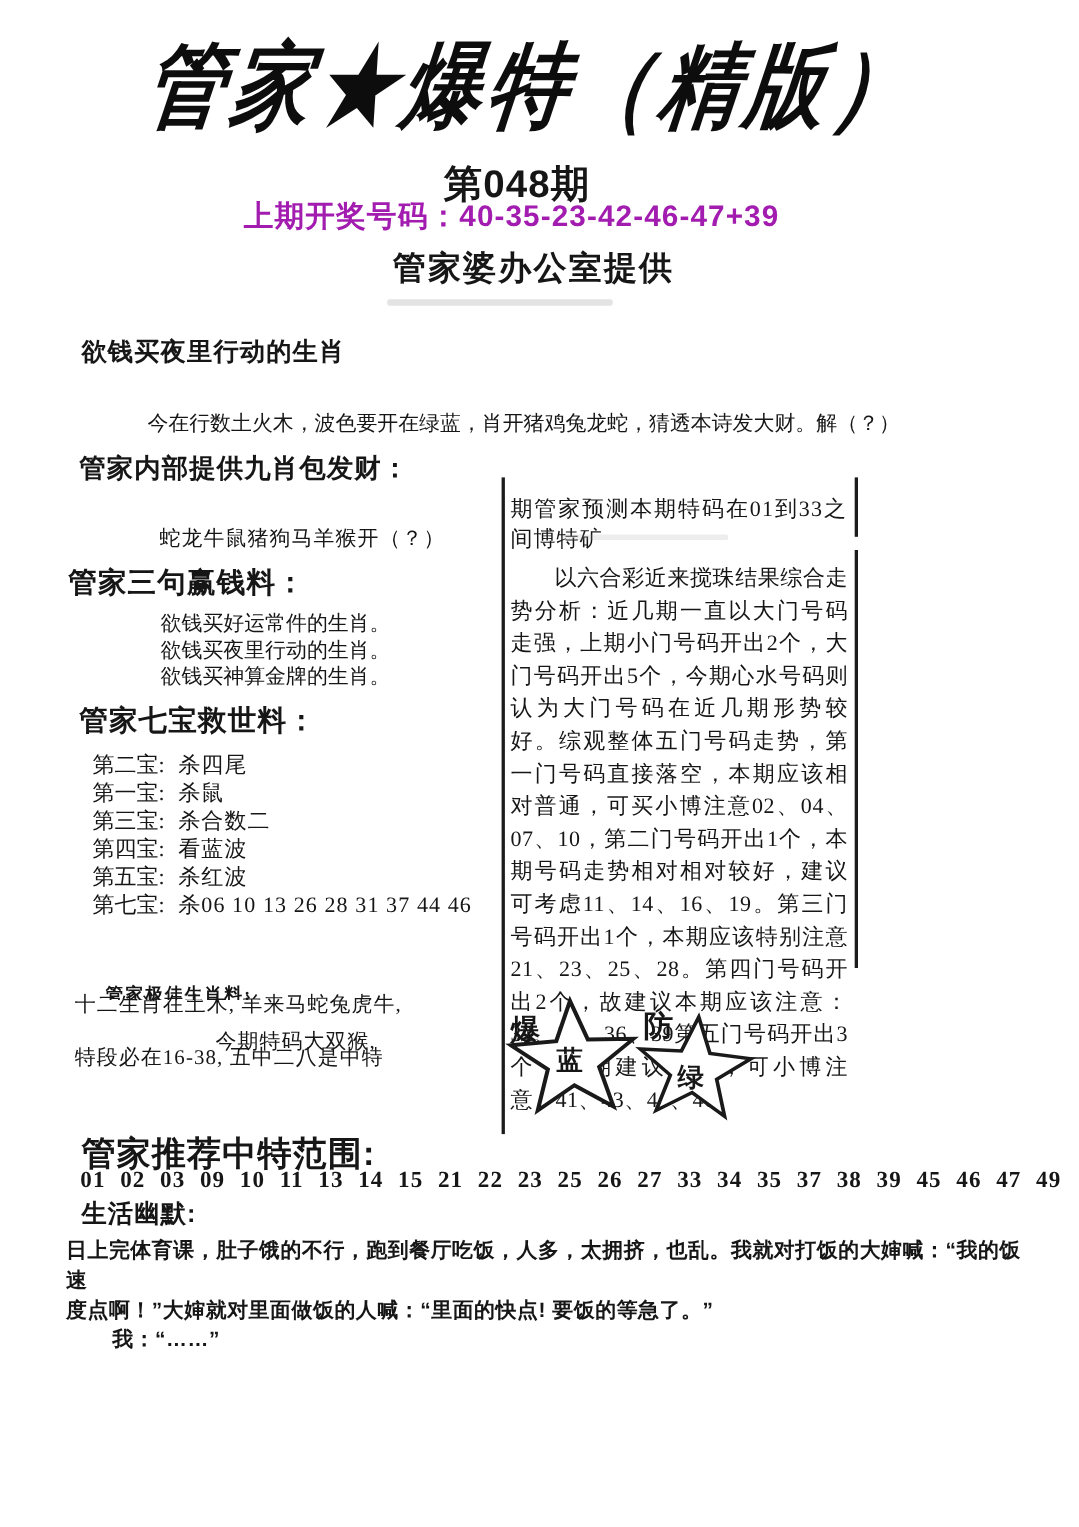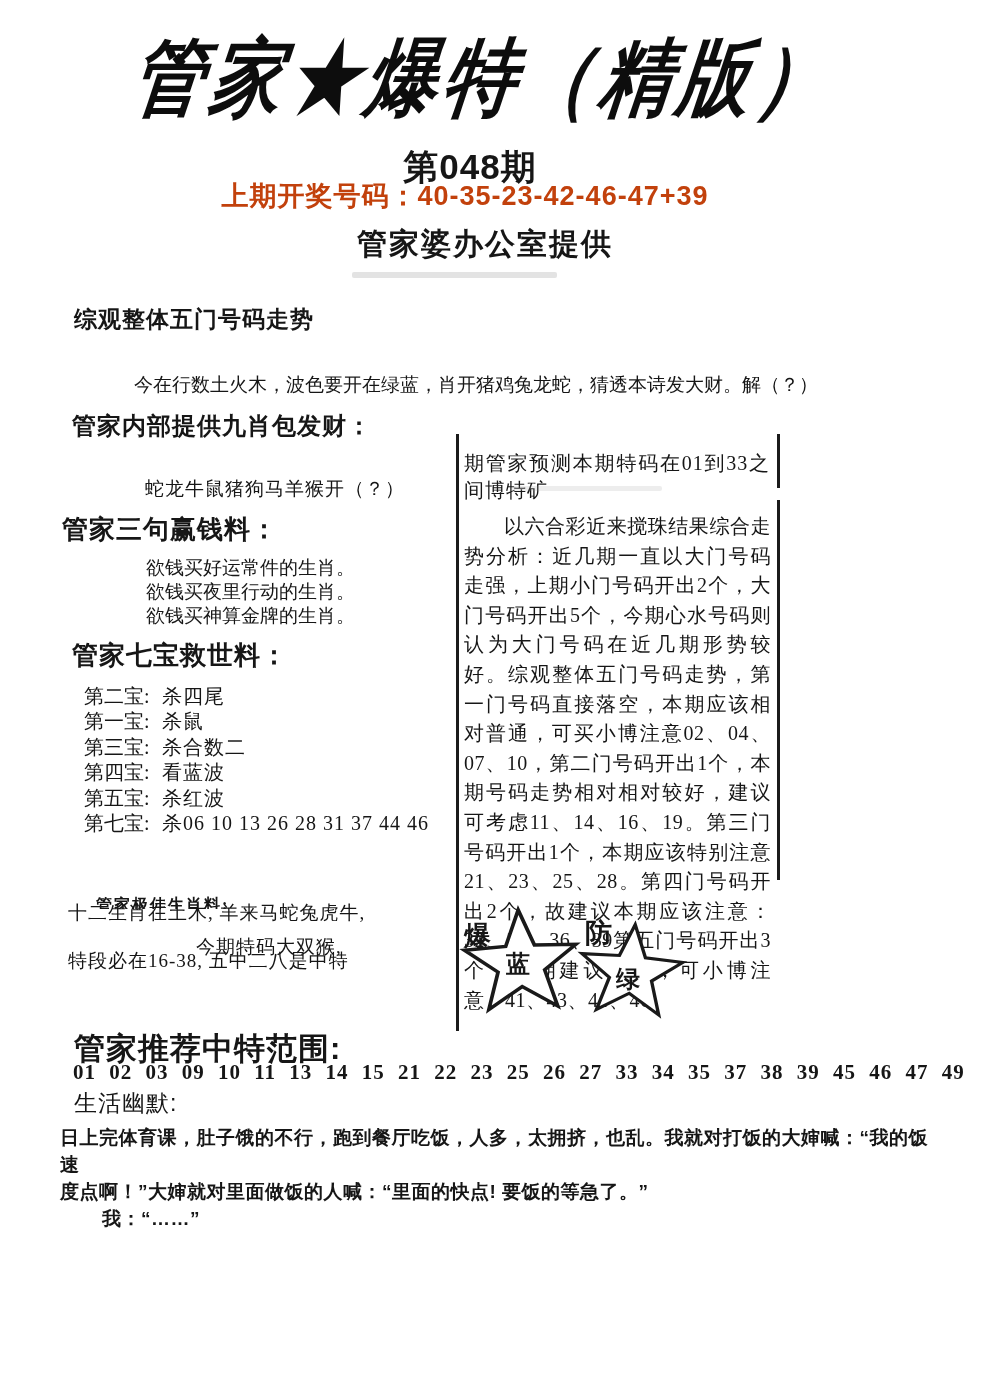--- a/index.html
+++ b/index.html
@@ -78,41 +78,41 @@
   .star-label{font-weight:bold;font-size:27px;white-space:nowrap;}
   .star-inner-label{font-weight:bold;font-size:24px;white-space:nowrap;}
 
   
   .rec-heading{left:74px;top:1028px;font-family:"Liberation Sans","DejaVu Sans",sans-serif;font-size:31px;font-weight:bold;letter-spacing:1px;}
   .rec-numbers{
     left:73px;top:1060px;width:860px;
     font-weight:bold;font-size:21px;letter-spacing:1px;word-spacing:7px;
     white-space:nowrap;
   }
-  .humor-heading{left:74px;top:1088px;font-family:"Liberation Sans","DejaVu Sans",sans-serif;font-size:23px;font-weight:normal;letter-spacing:1px;text-align:right;}
+  .humor-heading{left:74px;top:1088px;font-family:"Liberation Sans","DejaVu Sans",sans-serif;font-size:23px;font-weight:bold;letter-spacing:1px;text-align:right;}
   .joke{left:60px;top:1124px;width:878px;}
   .joke div{
     font-family:"Liberation Sans","DejaVu Sans",sans-serif;
     font-weight:bold;font-size:19px;line-height:27px;
     letter-spacing:.5px;
   }
   .joke .indent{text-indent:42px;}
 </style>
 </head>
 <body>
 
 <div id="page">
 
   <div class="abs calli-title">管家★爆特（精版）</div>
   <div class="abs issue">第048期</div>
-  <div class="abs last-draw" id="lastDraw" style="color: #c2410c;">上期开奖号码：40-35-23-42-46-47+39</div>
+  <div class="abs last-draw" id="lastDraw" style="color: #a21caf;">上期开奖号码：40-35-23-42-46-47+39</div>
   <div class="abs provider">管家婆办公室提供</div>
   <div class="abs artifact" style="left:352px;top:272px;width:205px;height:6px;"></div>
 
-  <div class="abs h-bold h22" style="left:74px;top:304px;">综观整体五门号码走势</div>
+  <div class="abs h-bold h22" style="left:74px;top:304px;">欲钱买夜里行动的生肖</div>
   <div class="abs body19" style="left:134px;top:372px;">今在行数土火木，波色要开在绿蓝，肖开猪鸡兔龙蛇，猜透本诗发大财。解（？）</div>
 
   <div class="abs h-bold h24" style="left:72px;top:410px;">管家内部提供九肖包发财：</div>
   <div class="abs body19" style="left:145px;top:476px;letter-spacing:1px;">蛇龙牛鼠猪狗马羊猴开（？）</div>
 
   <div class="abs h-bold h26" style="left:62px;top:512px;">管家三句赢钱料：</div>
   <div class="abs lines19" style="left:146px;top:556px;">
     <div>欲钱买好运常件的生肖。</div>
     <div>欲钱买夜里行动的生肖。</div>
     <div>欲钱买神算金牌的生肖。</div>

